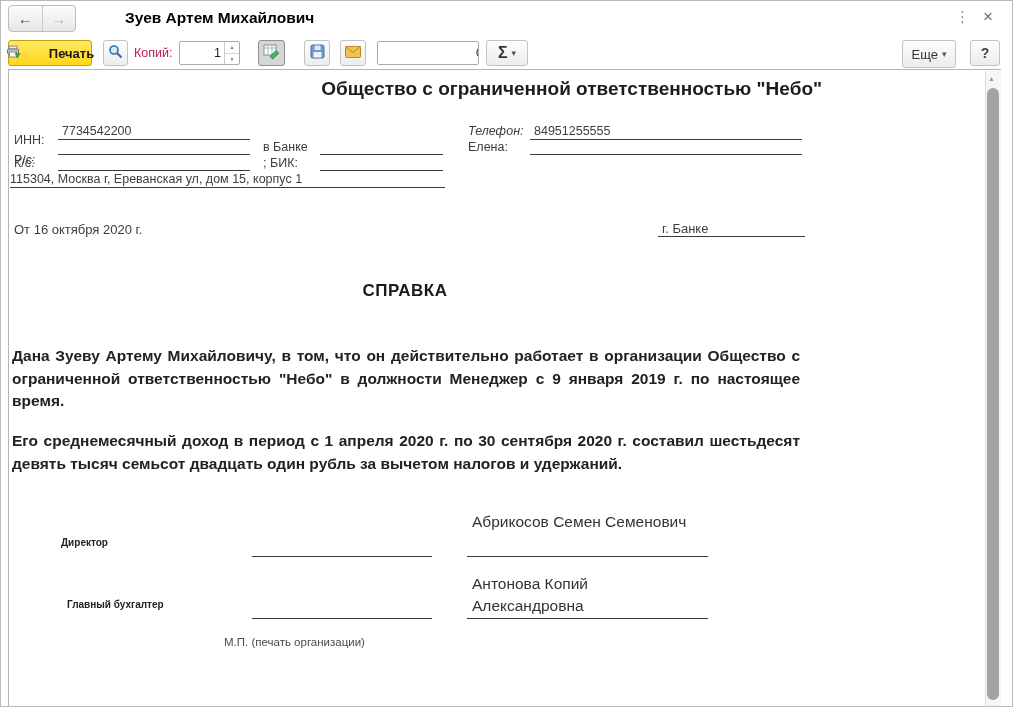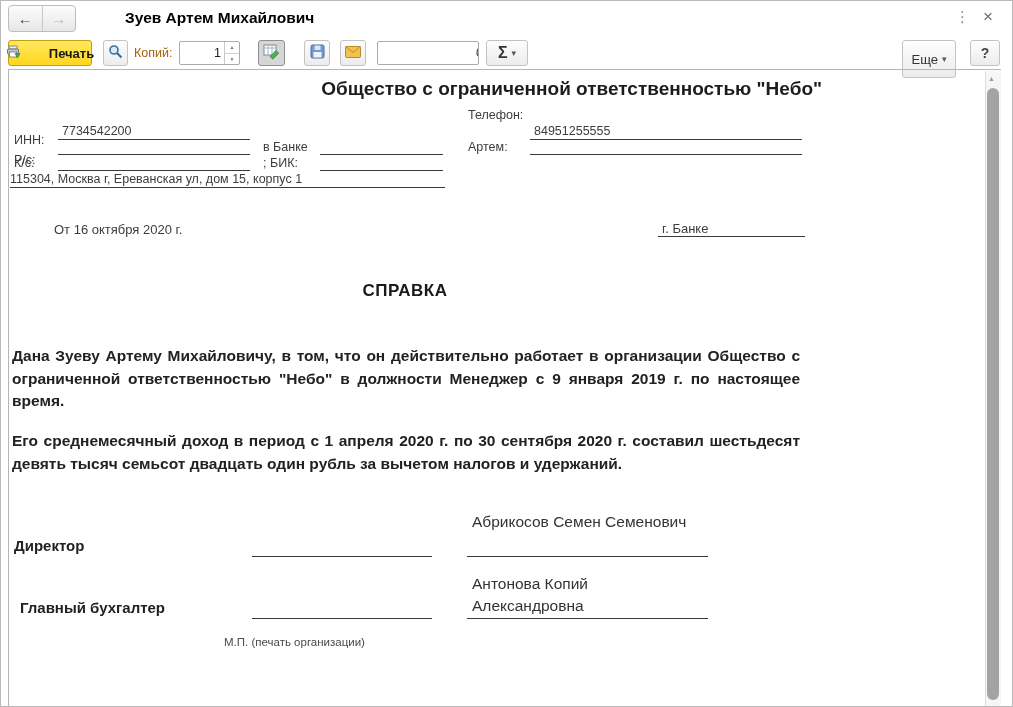--- a/index.html
+++ b/index.html
@@ -24,58 +24,58 @@
 
   
   .btn { display:flex; align-items:center; justify-content:center; gap:4px;
          border:1px solid #c3c3c3; border-radius:3px;
          background:linear-gradient(#fdfdfd,#ececec); cursor:pointer;
          font-size:13px; color:#333; }
   .btn-print { left:8px; top:40px; width:84px; height:26px;
                background:linear-gradient(#ffe95e,#ffd61e); border-color:#bfa018;
                font-weight:bold; color:#1a1a1a;gap:28px; }
   .btn-preview { left:103px; top:40px; width:25px; height:26px; }
-  .lbl-copies { left:134px; top:46px; font-size:12.5px; color:#a16207; }
+  .lbl-copies { left:134px; top:46px; font-size:12.5px; color:#be185d; }
   .spin-wrap { left:179px; top:41px; width:61px; height:24px; border:1px solid #ababab;
                border-radius:2px; background:#fff; display:flex; }
   .spin-val { flex:1; display:flex; align-items:center; justify-content:flex-end;
               padding-right:3px; font-size:12.5px; color:#222; }
   .spin-col { width:15px; border-left:1px solid #c9c9c9; display:flex; flex-direction:column; }
   .spin-col div { flex:1; display:flex; align-items:center; justify-content:center;
                   font-size:5px; color:#777; cursor:pointer; }
   .spin-col div:first-child { border-bottom:1px solid #d5d5d5; }
   .btn-edit { left:258px; top:40px; width:27px; height:26px;
               background:#d6d6d6; border-color:#8f8f8f; }
   .btn-save { left:304px; top:40px; width:26px; height:26px; }
   .btn-email { left:340px; top:40px; width:26px; height:26px; }
   .sum-field { left:377px; top:41px; width:102px; height:24px; border:1px solid #ababab;
                border-radius:2px; background:#fff; display:flex; align-items:center;
                justify-content:flex-end; overflow:hidden; font-size:12.5px; color:#333; }
   .sum-field span { margin-right:-5px; }
   .btn-sigma { left:486px; top:40px; width:42px; height:26px; font-size:16px; font-weight:bold; }
   .btn-sigma .caret, .btn-more .caret { font-size:9px; color:#555; font-weight:normal; }
-  .btn-more { left:902px; top:40px; width:54px; height:38px; }
+  .btn-more { left:902px; top:40px; width:54px; height:28px; }
   .btn-help { left:970px; top:40px; width:30px; height:26px; font-size:14px; font-weight:bold; color:#444; }
 
   
   .doc-top-border { left:8px; top:69px; width:993px; height:0; border-top:1px solid #b5b5b5; }
   .doc-left-border { left:8px; top:69px; width:0; height:638px; border-left:1px solid #b5b5b5; }
 
   .doc-txt { color:#3d3d3d; font-size:12.5px; line-height:16px; }
   .u-line { border-bottom:1px solid #3a3a3a; }
   .company-title { left:10px; top:78px; width:812px; text-align:right;
                    font-size:19px; font-weight:bold; color:#1c1c1c; }
-  .date-line { left:14px; top:222px; font-size:13px; color:#3d3d3d;margin-left:40px; }
+  .date-line { left:14px; top:222px; font-size:13px; color:#3d3d3d; }
   .city-line { left:658px; top:221px; width:147px; font-size:13px; color:#3d3d3d;
                padding-left:4px; }
   .heading { left:10px; top:281px; width:790px; text-align:center;
              font-size:17px; font-weight:bold; letter-spacing:0.5px; color:#1a1a1a; }
   .para { left:12px; width:788px; font-size:15.5px; font-weight:bold; color:#222;
           line-height:22.5px; text-align:justify; }
-  .sig-role { font-size:15px; font-weight:bold; color:#222; }
+  .sig-role { font-size:10px; font-weight:bold; color:#222;margin-left:47px; }
   .sig-name { left:472px; width:225px; font-size:15.5px; color:#333; line-height:22px; }
   .stamp-note { left:200px; top:636px; font-size:11.5px; color:#4a4a4a;margin-left:24px; }
 
   
   .sb-track { left:985px; top:71px; width:16px; height:636px; background:#f6f6f6;
               border-left:1px solid #dcdcdc; }
   .sb-up { left:988px; top:75px; font-size:7px; color:#9a9a9a; cursor:pointer; }
   .sb-thumb { left:987px; top:88px; width:12px; height:612px; background:#a3a3a3;
               border-radius:6px; cursor:pointer; }
 </style>
@@ -162,28 +162,28 @@
 
 <div class="abs btn btn-help">?</div>
 
 <div class="abs doc-top-border"></div>
 <div class="abs doc-left-border"></div>
 
 <div class="abs company-title">Общество с ограниченной ответственностью "Небо"</div>
 
 <span class="abs doc-txt" style="left:14px; top:132px;">ИНН:</span>
 <span class="abs doc-txt u-line" style="left:58px; top:123px; width:192px; padding-left:4px;">7734542200</span>
-<span class="abs doc-txt" style="left:468px; top:107px;">Телефон:</span>
+<span class="abs doc-txt" style="left:468px; top:123px;font-style:italic;">Телефон:</span>
 <span class="abs doc-txt u-line" style="left:530px; top:123px; width:272px; padding-left:4px;">84951255555</span>
 
 <span class="abs doc-txt" style="left:14px; top:152px;">Р/с:</span>
 <span class="abs doc-txt u-line" style="left:58px; top:139px; width:192px; height:16px;"></span>
 <span class="abs doc-txt" style="left:263px; top:139px;">в Банке</span>
 <span class="abs doc-txt u-line" style="left:320px; top:139px; width:123px; height:16px;"></span>
-<span class="abs doc-txt" style="left:468px; top:139px;">Артем:</span>
+<span class="abs doc-txt" style="left:468px; top:139px;">Елена:</span>
 <span class="abs doc-txt u-line" style="left:530px; top:139px; width:272px; height:16px;"></span>
 
 <span class="abs doc-txt" style="left:14px; top:155px;">К/с:</span>
 <span class="abs doc-txt u-line" style="left:58px; top:155px; width:192px; height:16px;"></span>
 <span class="abs doc-txt" style="left:263px; top:155px;">; БИК:</span>
 <span class="abs doc-txt u-line" style="left:320px; top:155px; width:123px; height:16px;"></span>
 
 <span class="abs doc-txt u-line" style="left:10px; top:171px; width:435px;">115304, Москва г, Ереванская ул, дом 15, корпус 1</span>
 
 <span class="abs date-line">От 16 октября 2020 г.</span>

